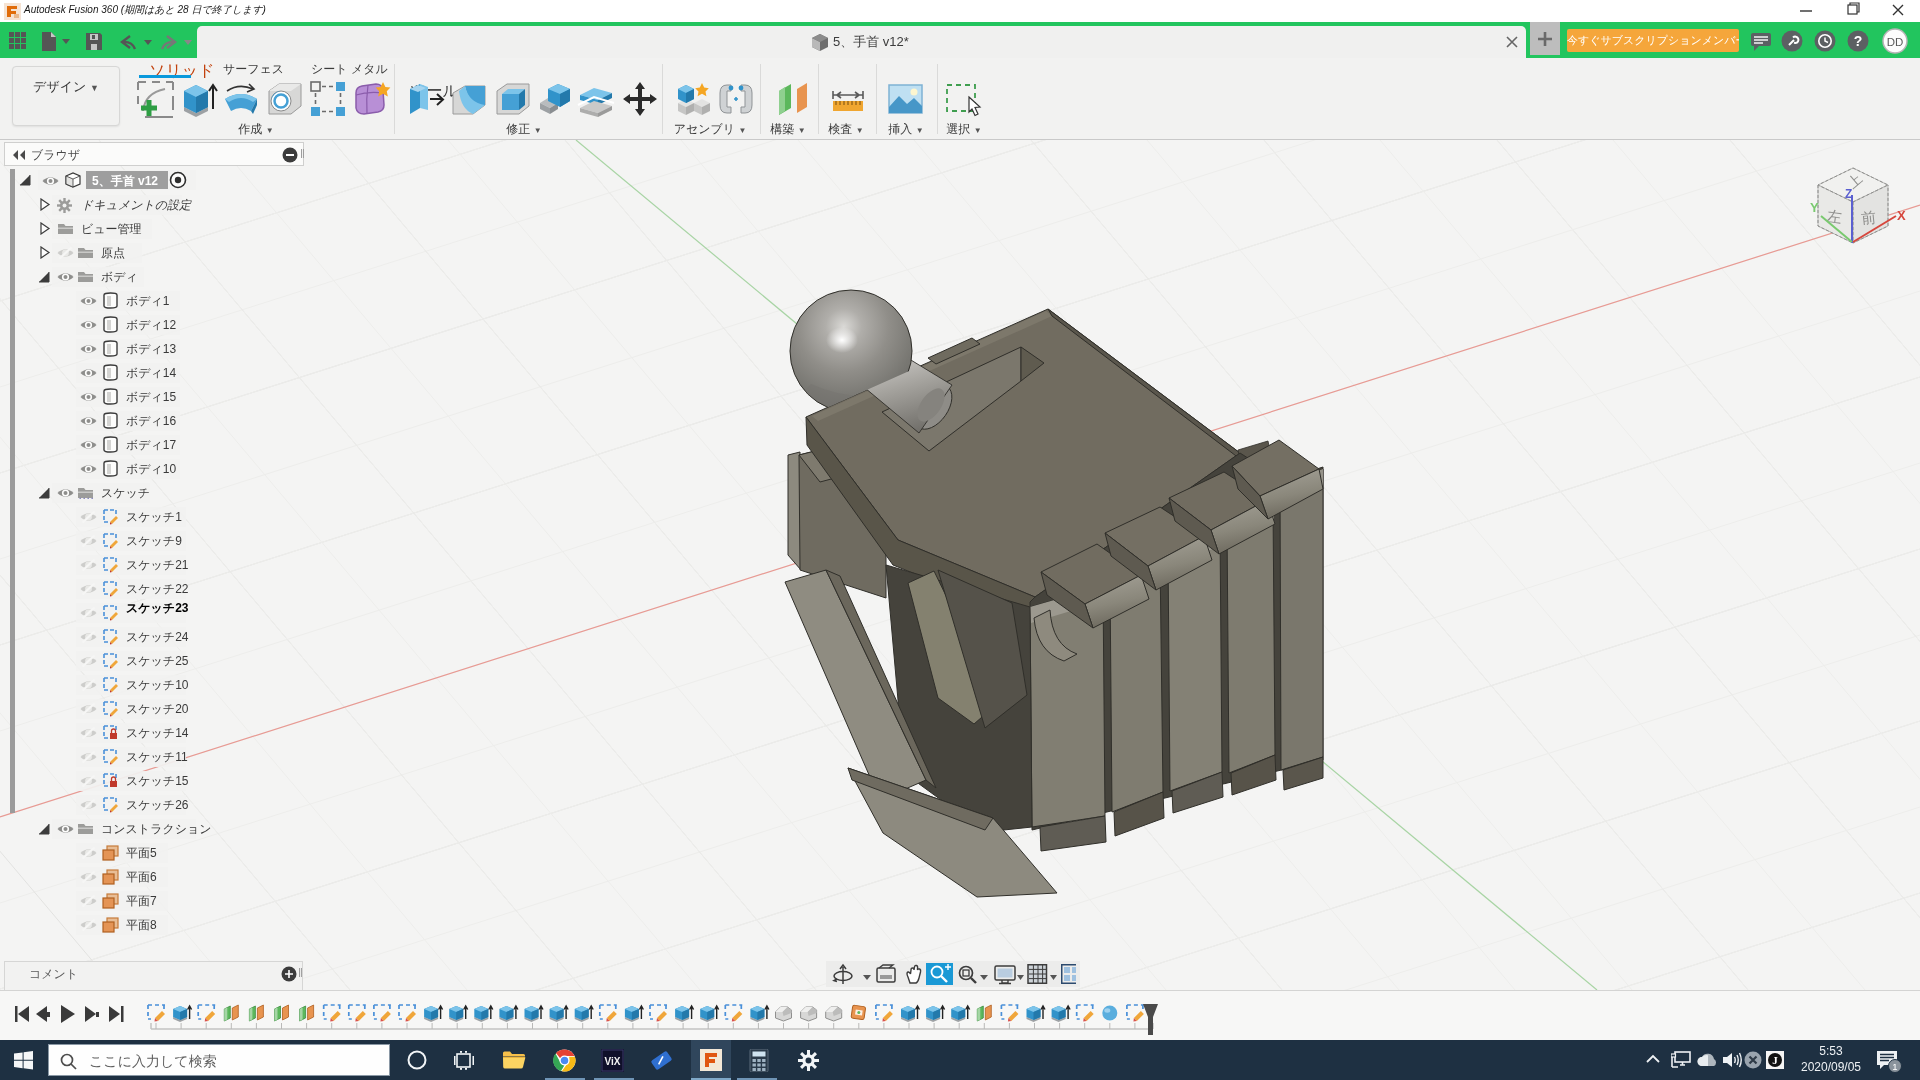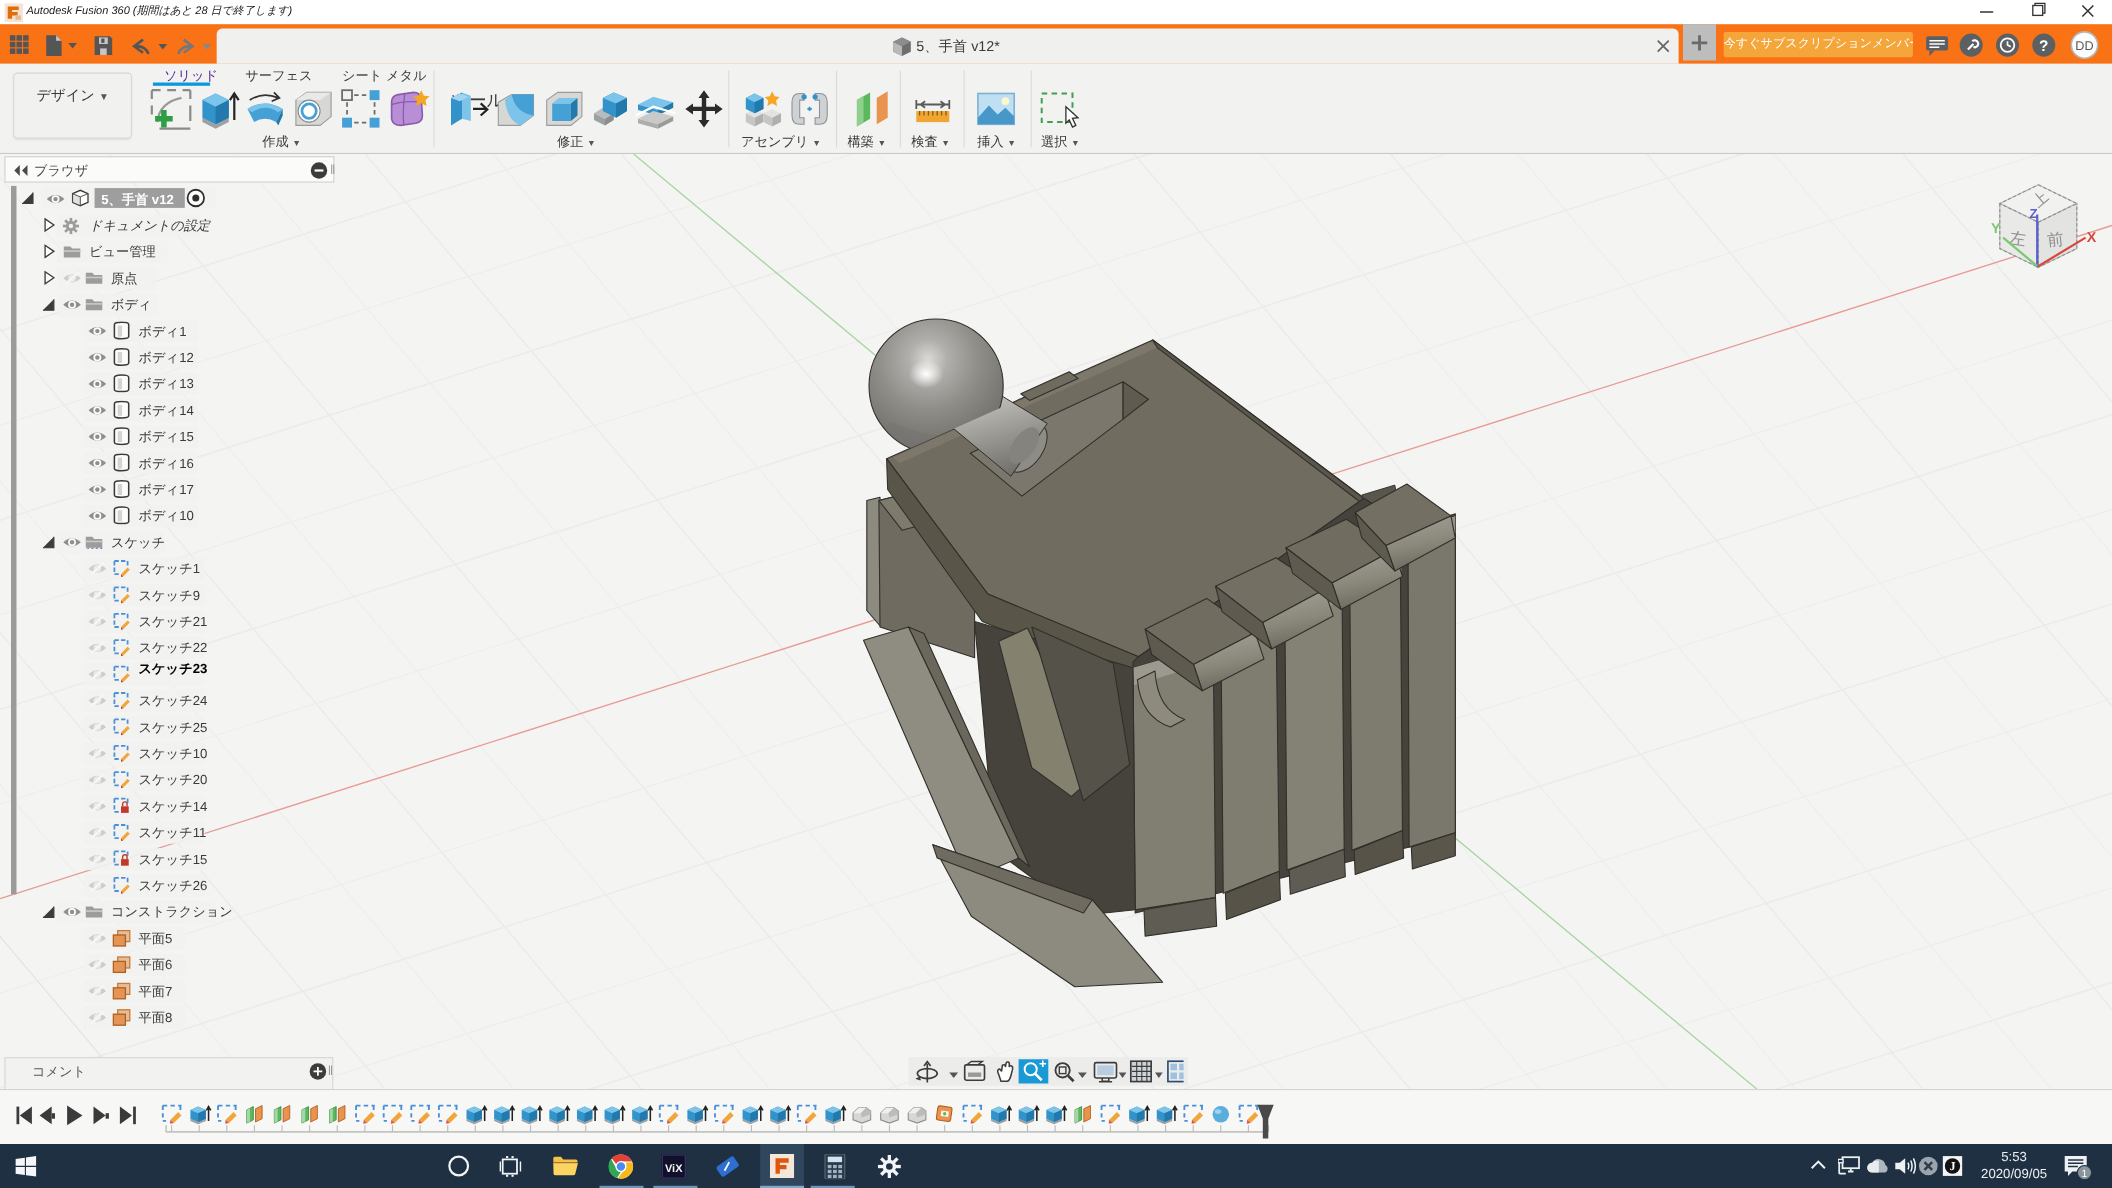--- a/index.html
+++ b/index.html
@@ -16,21 +16,21 @@
  </svg>
  <div class="abs" style="left:24px;top:3px;font-size:10px;color:#191919;font-style:italic;">Autodesk Fusion 360 (期間はあと 28 日で終了します)</div>
  <svg class="abs" style="left:1795px;top:0" width="125" height="22">
    <line x1="5" y1="11" x2="17" y2="11" stroke="#333" stroke-width="1.4"></line>
    <rect x="53" y="5" width="9" height="9" fill="none" stroke="#333" stroke-width="1.2"></rect>
    <path d="M55,5 L55,3 L64,3 L64,12 L62,12" fill="none" stroke="#333" stroke-width="1.2"></path>
    <path d="M98,5 L108,15 M108,5 L98,15" stroke="#333" stroke-width="1.4"></path>
  </svg>
 </div>
 
-<div class="abs" style="left:0;top:22px;width:1920px;height:36px;background:#f97316;">
+<div class="abs" style="left:0;top:22px;width:1920px;height:36px;background:#22c55e;">
  <div class="abs" style="left:197px;top:4px;width:1329px;height:32px;background:#f0f0ef;border-radius:5px 5px 0 0;"></div>
  <svg class="abs" style="left:8px;top:9px" width="185" height="22">
    <g fill="#555555">
      <rect x="1" y="1" width="5" height="5"></rect>
         <rect x="7" y="1" width="5" height="5"></rect>
         <rect x="13" y="1" width="5" height="5"></rect>
      <rect x="1" y="7" width="5" height="5"></rect>
         <rect x="7" y="7" width="5" height="5"></rect>
         <rect x="13" y="7" width="5" height="5"></rect>
      <rect x="1" y="13" width="5" height="5"></rect>
@@ -86,21 +86,21 @@
  <svg class="abs" style="left:1882px;top:6px" width="26" height="26">
    <circle cx="13" cy="13" r="12" fill="#fdfdfd" stroke="#b5b5b5" stroke-width="1.5"></circle>
    <text x="13" y="17.5" font-size="11.5" fill="#5a5a5a" text-anchor="middle" font-family="Liberation Sans">DD</text>
  </svg>
 </div>
 
 <div class="abs" style="left:0;top:58px;width:1920px;height:82px;background:#f2f2f1;border-bottom:1px solid #c9c9c9;">
  <div class="abs" style="left:12px;top:8px;width:108px;height:60px;background:#f1f1f0;border:1px solid #d7d7d6;border-radius:4px;box-shadow:0 1px 2px rgba(0,0,0,0.08);">
    <div style="text-align:center;line-height:40px;font-size:13px;color:#3a3a3a;">デザイン <span style="font-size:9px;color:#555;">▼</span></div>
  </div>
- <div class="abs" style="left:149px;top:3px;font-size:12px;color:#4c1d95;text-align:center;">ソリッド</div>
+ <div class="abs" style="left:149px;top:3px;font-size:16px;color:#c2410c;text-align:center;">ソリッド</div>
  <div class="abs" style="left:139px;top:17px;width:52px;height:3px;background:#0a99dc;"></div>
  <div class="abs" style="left:223px;top:3px;font-size:12px;color:#3c3c3c;">サーフェス</div>
  <div class="abs" style="left:311px;top:3px;font-size:12px;color:#3c3c3c;">シート メタル</div>
  <div class="abs" style="left:410px;top:3px;font-size:16px;color:#3c3c3c;margin-top:20px;">ツール</div>
  <div class="abs" style="left:196px;top:63px;width:120px;text-align:center;font-size:12px;color:#3a3a3a;">作成 <span style="font-size:8px;color:#555;">▼</span></div>
  <div class="abs" style="left:464px;top:63px;width:120px;text-align:center;font-size:12px;color:#3a3a3a;">修正 <span style="font-size:8px;color:#555;">▼</span></div>
  <div class="abs" style="left:650px;top:63px;width:120px;text-align:center;font-size:12px;color:#3a3a3a;">アセンブリ <span style="font-size:8px;color:#555;">▼</span></div>
  <div class="abs" style="left:728px;top:63px;width:120px;text-align:center;font-size:12px;color:#3a3a3a;">構築 <span style="font-size:8px;color:#555;">▼</span></div>
  <div class="abs" style="left:786px;top:63px;width:120px;text-align:center;font-size:12px;color:#3a3a3a;">検査 <span style="font-size:8px;color:#555;">▼</span></div>
  <div class="abs" style="left:846px;top:63px;width:120px;text-align:center;font-size:12px;color:#3a3a3a;">挿入 <span style="font-size:8px;color:#555;">▼</span></div>
@@ -1212,20 +1212,27 @@
 </div>
 <div class="abs" style="left:0;top:1040px;width:1920px;height:40px;background:#1e3042;">
 <svg class="abs" style="left:14px;top:11px" width="19" height="19">
  <g fill="#f5f6f7">
         <path d="M0,2.6 L8.6,1.4 L8.6,8.8 L0,8.8 Z"></path>
         <path d="M9.6,1.3 L19,0 L19,8.8 L9.6,8.8 Z"></path>
         <path d="M0,9.8 L8.6,9.8 L8.6,17.2 L0,16 Z"></path>
         <path d="M9.6,9.8 L19,9.8 L19,18.6 L9.6,17.3 Z"></path>
       </g>
 </svg>
+<div class="abs" style="left:48px;top:4px;width:342px;height:32px;background:#fefefe;border:1px solid #8a98a5;">
+ <svg class="abs" style="left:11px;top:8px" width="17" height="17">
+        <circle cx="7" cy="7" r="5.5" fill="none" stroke="#4d4d4d" stroke-width="1.7"></circle>
+        <line x1="11" y1="11" x2="16" y2="16" stroke="#4d4d4d" stroke-width="1.7"></line>
+      </svg>
+ <div class="abs" style="left:40px;top:8px;font-size:14px;color:#5f5f5f;">ここに入力して検索</div>
+</div>
 <svg class="abs" style="left:406px;top:9px" width="22" height="22">
       <circle cx="11" cy="11" r="8.5" fill="none" stroke="#f2f5f7" stroke-width="2"></circle>
     </svg>
 <svg class="abs" style="left:454px;top:11px" width="20" height="19">
  <rect x="3" y="3" width="13" height="13" fill="none" stroke="#f2f5f7" stroke-width="1.6"></rect>
  <path d="M0,5 L1.5,5 L1.5,14 L0,14 M18.5,5 L20,5 L20,14 L18.5,14" fill="#f2f5f7"></path>
  <rect x="6" y="0" width="2 " height="1.8" fill="#f2f5f7"></rect>
       <rect x="11" y="0" width="2" height="1.8" fill="#f2f5f7"></rect>
  <rect x="6" y="17" width="2" height="1.8" fill="#f2f5f7"></rect>
       <rect x="11" y="17" width="2" height="1.8" fill="#f2f5f7"></rect>

